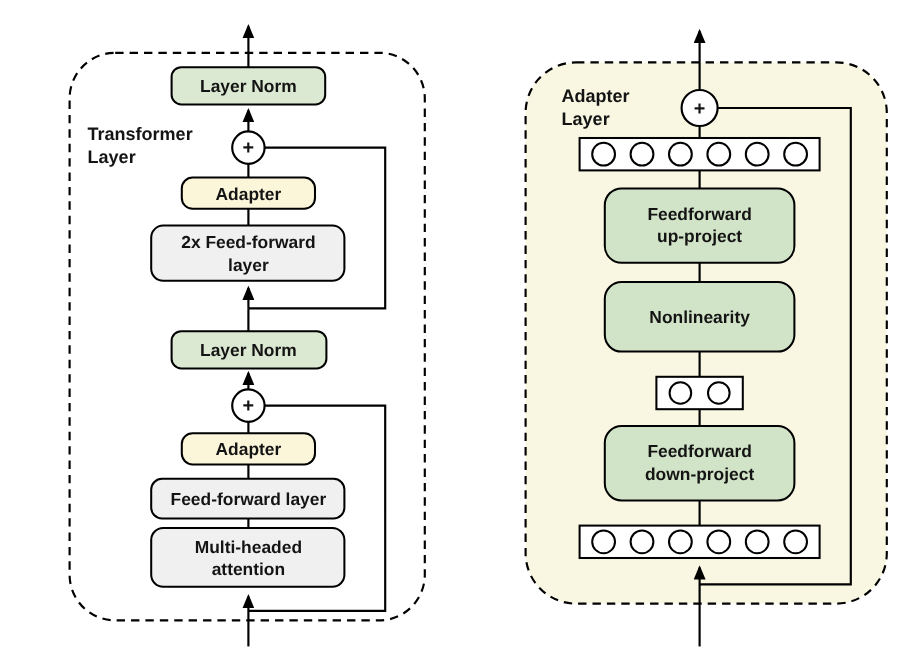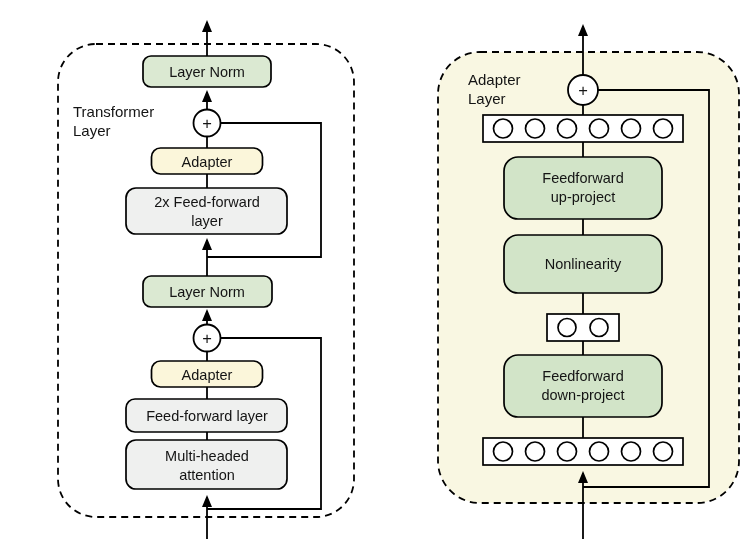--- a/index.html
+++ b/index.html
@@ -1,16 +1,16 @@
 <!DOCTYPE html>
 <html><head>
 <meta charset="utf-8">
 <style>
   html,body{margin:0;padding:0;background:#ffffff;}
-  .stage{position:relative;width:749px;height:539px;background:#ffffff;overflow:hidden;}
+  .stage{position:relative;width:749px;height:539px;background:#ffffff;overflow:hidden;font-weight:bold;}
   svg text{font-family:"Liberation Sans","DejaVu Sans",sans-serif;font-size:14.5px;fill:#141414;}
   svg text.lbl{text-anchor:middle;}
   svg text.frame-lbl{text-anchor:start;font-size:15px;}
   svg text.plus{text-anchor:middle;font-size:16.5px;}
 </style>
 </head>
 <body>
 
 <div class="stage">
 <svg width="749" height="539" viewBox="0 0 749 539">

